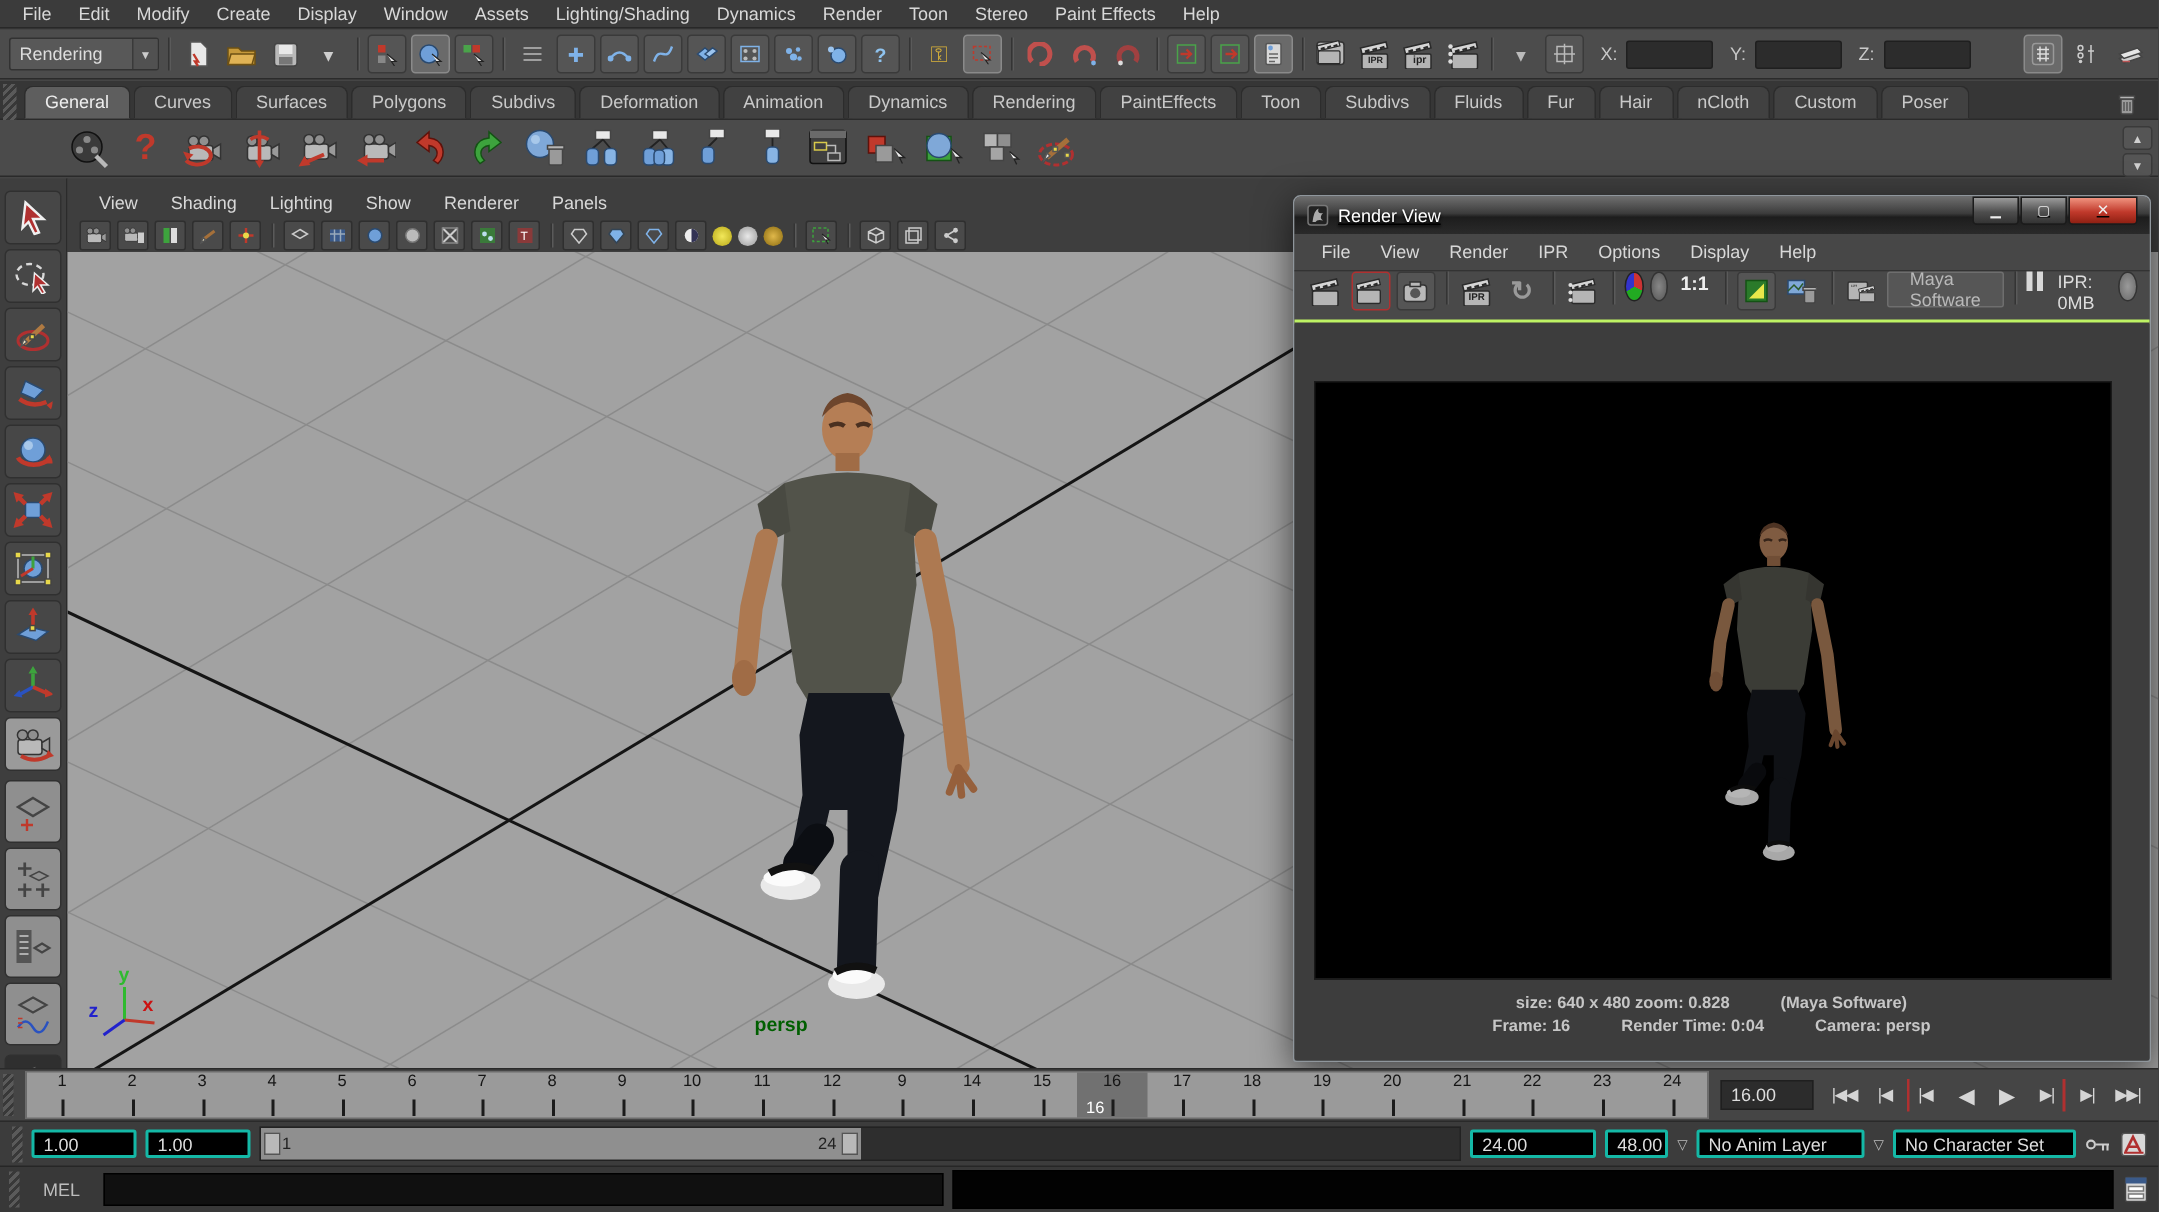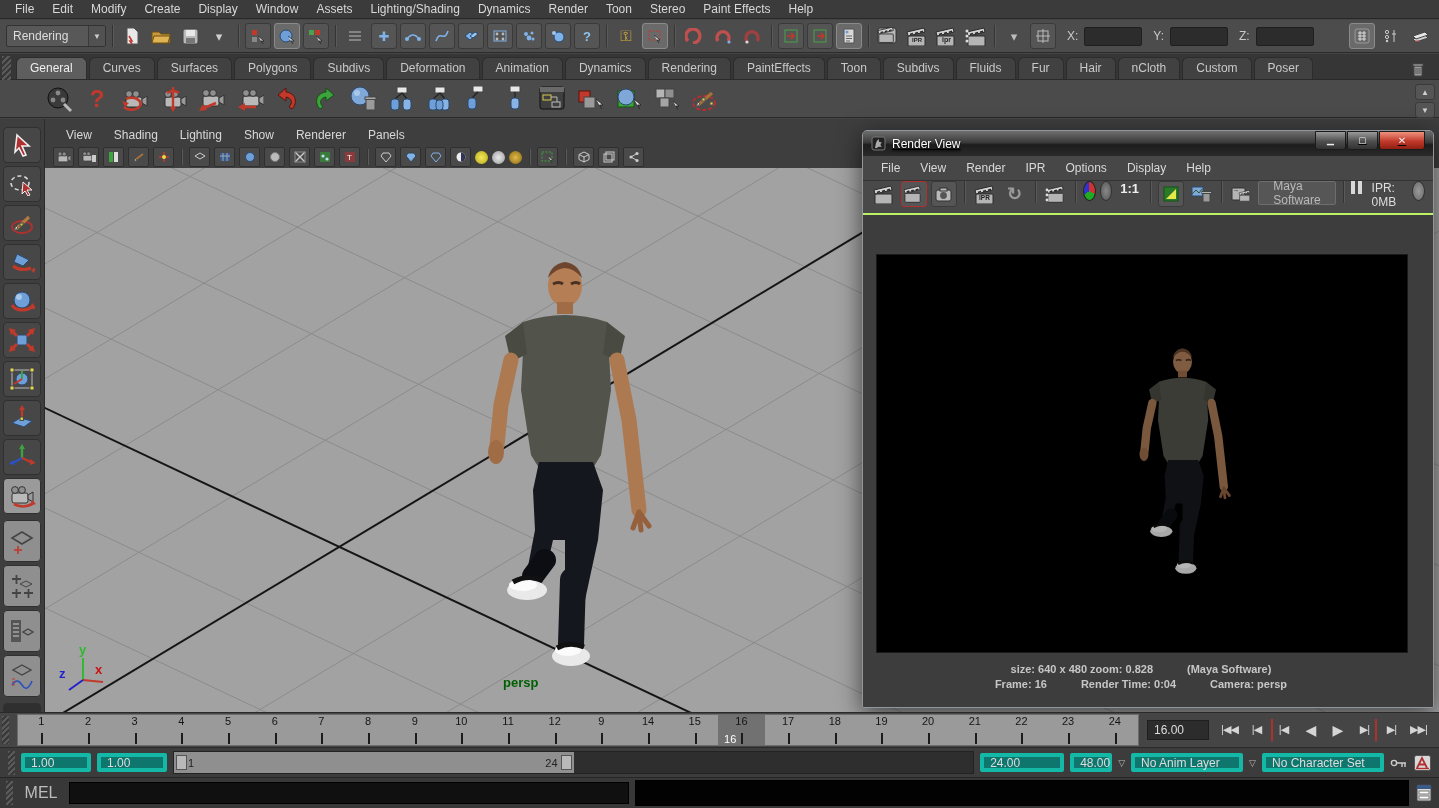--- a/index.html
+++ b/index.html
@@ -93,29 +93,29 @@
   .tl-cell.current .cur{position:absolute;bottom:0;left:6px;color:#fff;font-size:11px;}
   .tl-time{width:62px;height:20px;background:#2c2c2c;border:1px solid #1f1f1f;color:#ddd;font-size:12px;
            display:flex;align-items:center;padding-left:6px;margin:0 8px;box-sizing:border-box;}
   .playctl{display:flex;align-items:center;gap:2px;padding-right:8px;}
   .pb{min-width:25px;height:22px;display:flex;align-items:center;justify-content:center;color:#d5d5d5;font-size:11px;letter-spacing:-1px;}
   .pb.redL{box-shadow:inset 2px 0 0 #b03030;}
   .pb.redR{box-shadow:inset -2px 0 0 #b03030;}
 
   
   .rangerow{position:absolute;left:0;top:747px;width:100%;height:30px;background:#3c3c3c;display:flex;align-items:center;gap:6px;padding:0 8px;box-sizing:border-box;border-top:1px solid #2a2a2a;}
-  .rfield{height:19px;background:#0f766e;border:4px solid #14b8a6;border-radius:2px;color:#ddd;font-size:12px;display:flex;align-items:center;padding:0 6px;box-sizing:border-box;}
+  .rfield{height:19px;background:#000000;border:2px solid #14b8a6;border-radius:2px;color:#ddd;font-size:12px;display:flex;align-items:center;padding:0 6px;box-sizing:border-box;}
   .rtrack{flex:1;height:21px;background:#2e2e2e;border:1px solid #222;position:relative;}
   .rbar{position:absolute;left:0;top:0;height:100%;width:50%;background:#8f8f8f;display:flex;align-items:center;justify-content:space-between;color:#222;font-size:11px;}
   .rbar .h{width:9px;height:13px;background:#b9b9b9;border:1px solid #555;margin:0 2px;}
   .ddarrow{color:#bbb;font-size:9px;}
 
   
   .cmdrow{position:absolute;left:0;top:777px;width:100%;height:31px;background:#383838;display:flex;align-items:center;gap:6px;padding:0 6px;box-sizing:border-box;border-top:1px solid #262626;}
-  .mel-label{color:#bdbdbd;font-size:16px;width:44px;text-align:center;}
+  .mel-label{color:#bdbdbd;font-size:12px;width:44px;text-align:center;}
   .mel-input{width:560px;height:22px;background:#101010;border:1px solid #000;color:#ddd;font-size:12px;padding:0 5px;box-sizing:border-box;}
   .mel-result{flex:1;height:24px;background:#020202;border:1px solid #000;} 
   .g-tri::before{content:"▾";}
   .g-plus::before{content:"✚";color:#7fb2e8;}
   .g-q::before{content:"?";color:#8fc3ef;font-weight:bold;}
   .g-lock::before{content:"⚿";color:#d9b23a;font-size:15px;}
   .g-ref::before{content:"↻";}
   .g-x::before{content:"✕";}
 </style>
 </head>

